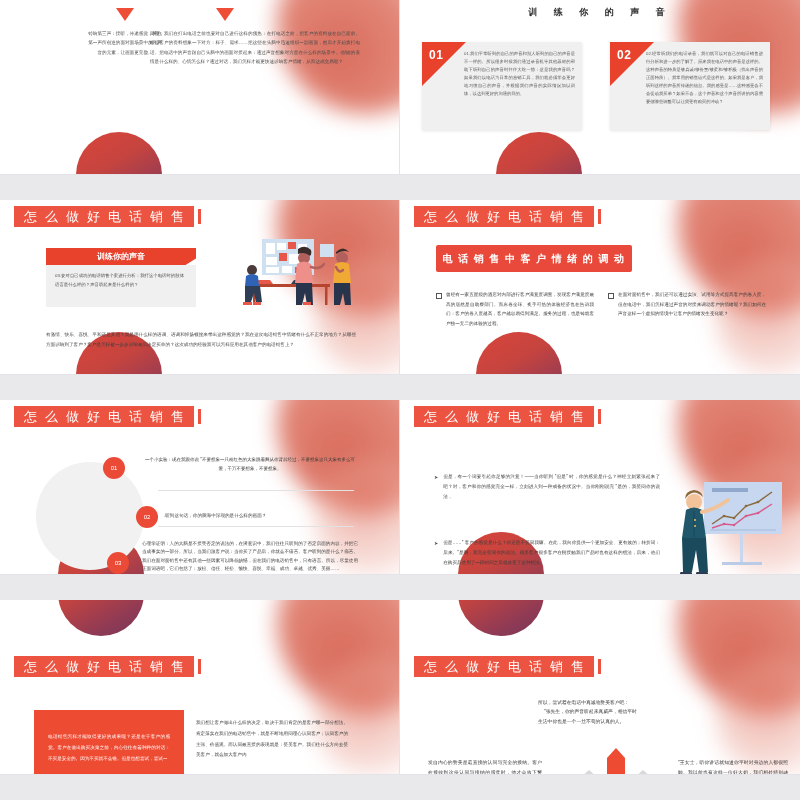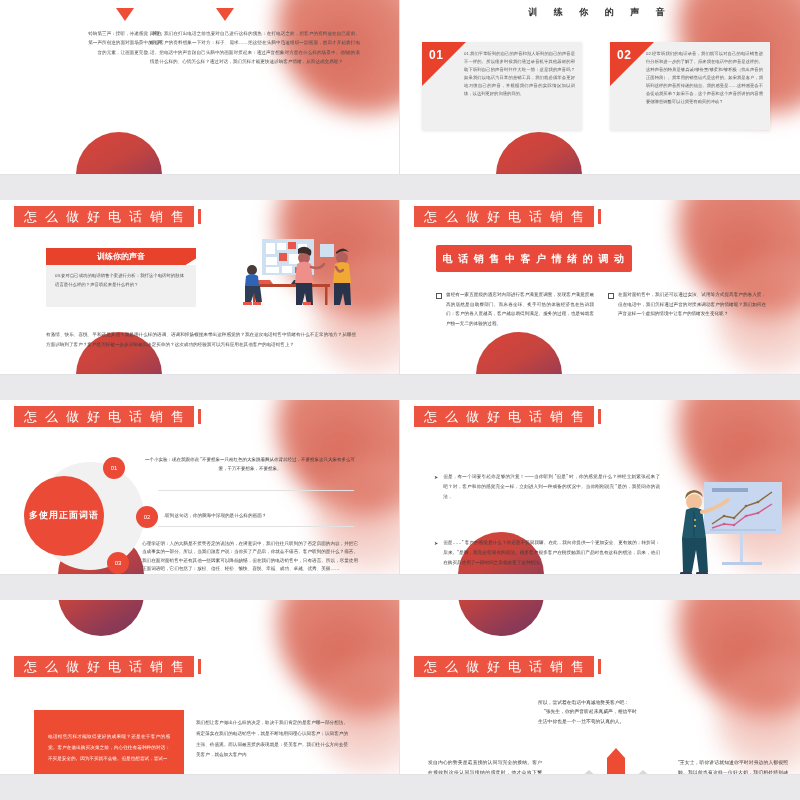--- a/index.html
+++ b/index.html
@@ -395,21 +395,20 @@
     <div class="blob blob-tr"></div>
     <div class="blob blob-tr2"></div>
     <div class="halfcircle" style="left:58px;"></div>
 
     <div class="hdr">
       <div class="hdr-pill">怎 么 做 好 电 话 销 售</div>
       <div class="hdr-tick"></div>
     </div>
 
     <div class="arc"></div>
-    <div class="bigcircle">多使用正面词语</div>
 
     <div class="numdot n1">01</div>
     <div class="numdot n2">02</div>
     <div class="numdot n3">03</div>
 
     <div class="s5-t1">一个小实验：现在我跟你说 "不要想象一只粉红色的大象跳着舞从你背后经过，不要想象这只大象有多么可爱，千万不要想象，不要想象。</div>
     <div class="s5-rule r1"></div>
     <div class="s5-t2">.听到这句话，你的脑海中浮现的是什么样的画面？</div>
     <div class="s5-rule r2"></div>
     <div class="s5-t3">心理学证明：人的大脑是不接受否定的说法的，在潜意识中，我们往往只听到的了否定后面的内容，并把它当成事实的一部分。所以，当我们跟客户说：当你买了产品后，你就会不痛苦。客户听到的是什么？痛苦。我们在面对面销售中还有其他一些因素可以降低缺憾，但在我们的电话销售中，只有语言。所以，尽量使用正面词语吧，它们包括了：放松、信任、轻松、愉快、喜悦、幸福、成功、卓越、优秀、美丽……</div>

